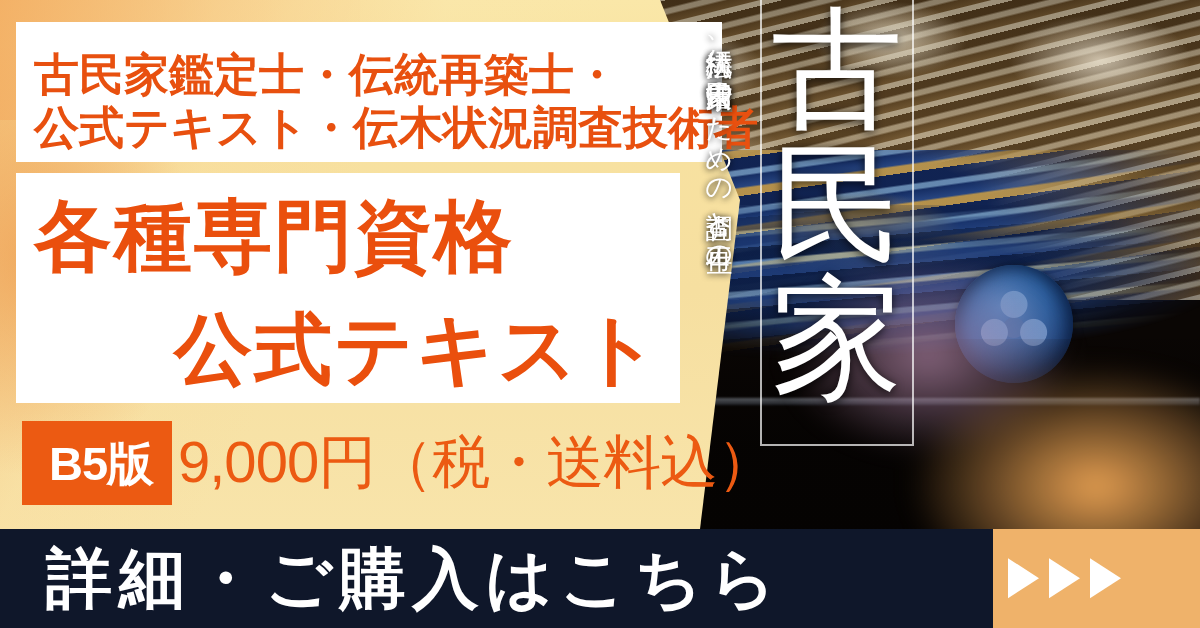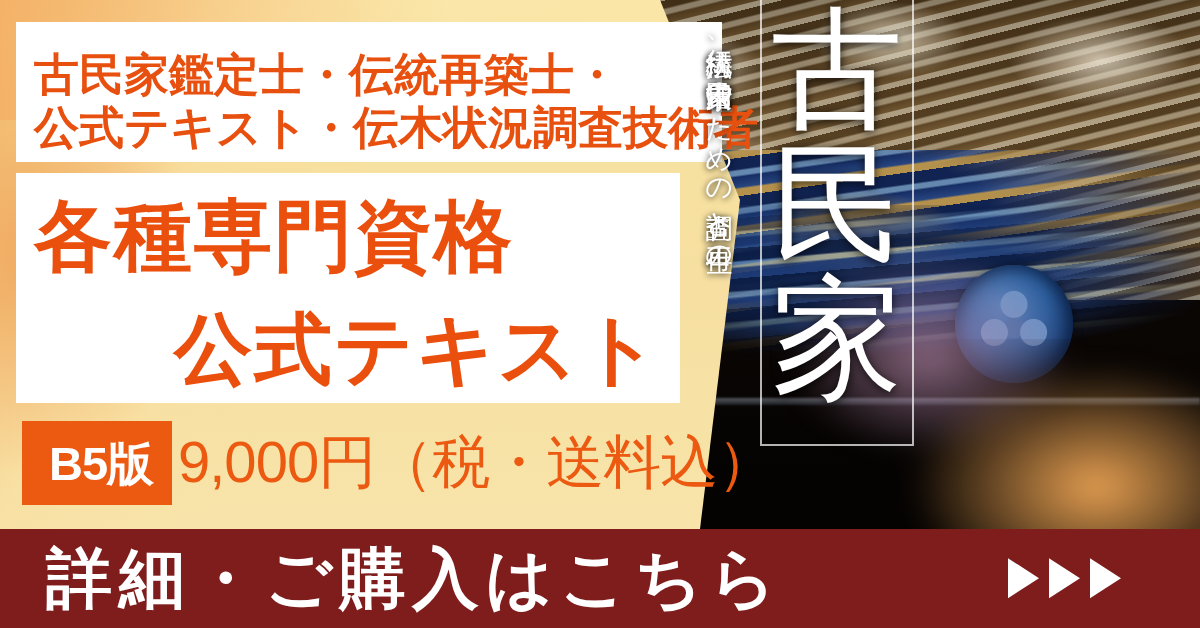--- a/index.html
+++ b/index.html
@@ -178,22 +178,22 @@
     color:#ffffff;font-weight:700;font-size:47px;line-height:1;letter-spacing:-1px;
   }
   .price{
     position:absolute;left:178px;top:433px;z-index:6;
     color:#ec5a12;font-weight:400;font-size:58px;line-height:1;
     white-space:nowrap;letter-spacing:-1px;
   }
 
   
   .cta-bar{
-    position:absolute;left:0;top:529px;width:1200px;height:99px;
-    background:#7f1d1d;z-index:10;
+    position:absolute;left:0;top:529px;width:993px;height:99px;
+    background:#0f172a;z-index:10;
     display:flex;align-items:center;
   }
   .cta-text{
     position:absolute;left:46px;top:50%;transform:translateY(-52%);
     color:#ffffff;font-weight:700;font-size:66px;line-height:1;
     letter-spacing:7px;white-space:nowrap;
   }
   .cta-arrows{
     position:absolute;left:1008px;top:50%;transform:translateY(-52%);
     display:flex;gap:10px;align-items:center;

